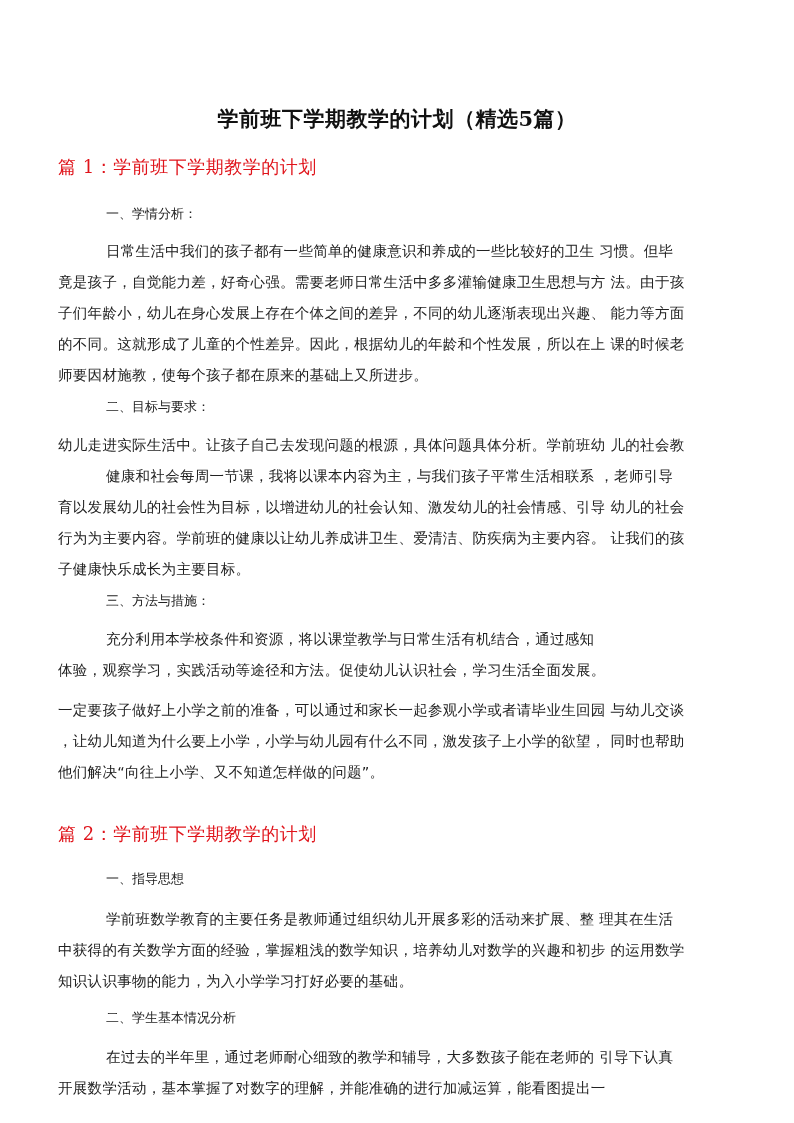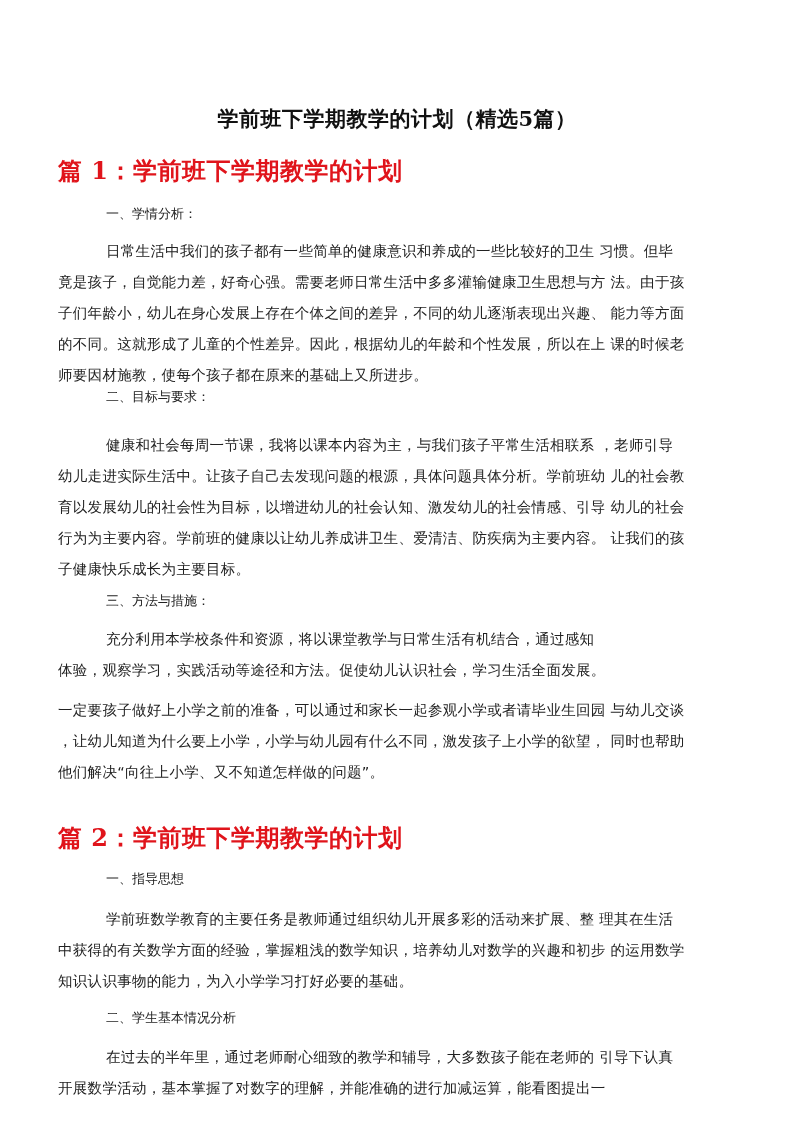--- a/index.html
+++ b/index.html
@@ -30,22 +30,22 @@
       text-align: center;
       font-size: 21px;
       font-weight: bold;
       letter-spacing: 0.5px;
       color: #111;
       font-family: "DejaVu Serif", "Liberation Serif", serif;
     }
     .section-heading {
       position: absolute;
       left: 58px;
-      font-size: 24px;
-      font-weight: bold;
+      font-size: 18px;
+      font-weight: normal;
       color: #e0141b;
       letter-spacing: 0.5px;
       font-family: "DejaVu Serif", "Liberation Serif", serif;
     }
     .subheading {
       position: absolute;
       left: 106px;
       font-size: 13px;
       color: #222;
       font-family: "DejaVu Sans", "Liberation Sans", sans-serif;
@@ -83,25 +83,25 @@
   <div class="subheading" style="top:205px;">一、学情分析：</div>
 
   <div class="para" style="top:236px;">
     <span class="line first">日常生活中我们的孩子都有一些简单的健康意识和养成的一些比较好的卫生 习惯。但毕</span>
     <span class="line">竟是孩子，自觉能力差，好奇心强。需要老师日常生活中多多灌输健康卫生思想与方 法。由于孩</span>
     <span class="line">子们年龄小，幼儿在身心发展上存在个体之间的差异，不同的幼儿逐渐表现出兴趣、 能力等方面</span>
     <span class="line">的不同。这就形成了儿童的个性差异。因此，根据幼儿的年龄和个性发展，所以在上 课的时候老</span>
     <span class="line">师要因材施教，使每个孩子都在原来的基础上又所进步。</span>
   </div>
 
-  <div class="subheading" style="top:388px;">二、目标与要求：</div>
+  <div class="subheading" style="top:398px;">二、目标与要求：</div>
 
   <div class="para" style="top:430px;">
+    <span class="line">幼儿走进实际生活中。让孩子自己去发现问题的根源，具体问题具体分析。学前班幼 儿的社会教</span>
     <span class="line first">健康和社会每周一节课，我将以课本内容为主，与我们孩子平常生活相联系 ，老师引导</span>
-    <span class="line">幼儿走进实际生活中。让孩子自己去发现问题的根源，具体问题具体分析。学前班幼 儿的社会教</span>
     <span class="line">育以发展幼儿的社会性为目标，以增进幼儿的社会认知、激发幼儿的社会情感、引导 幼儿的社会</span>
     <span class="line">行为为主要内容。学前班的健康以让幼儿养成讲卫生、爱清洁、防疾病为主要内容。 让我们的孩</span>
     <span class="line">子健康快乐成长为主要目标。</span>
   </div>
 
   <div class="subheading" style="top:592px;text-align:center;">三、方法与措施：</div>
 
   <div class="para" style="top:624px;">
     <span class="line first">充分利用本学校条件和资源，将以课堂教学与日常生活有机结合，通过感知</span>
     <span class="line">体验，观察学习，实践活动等途径和方法。促使幼儿认识社会，学习生活全面发展。</span>

